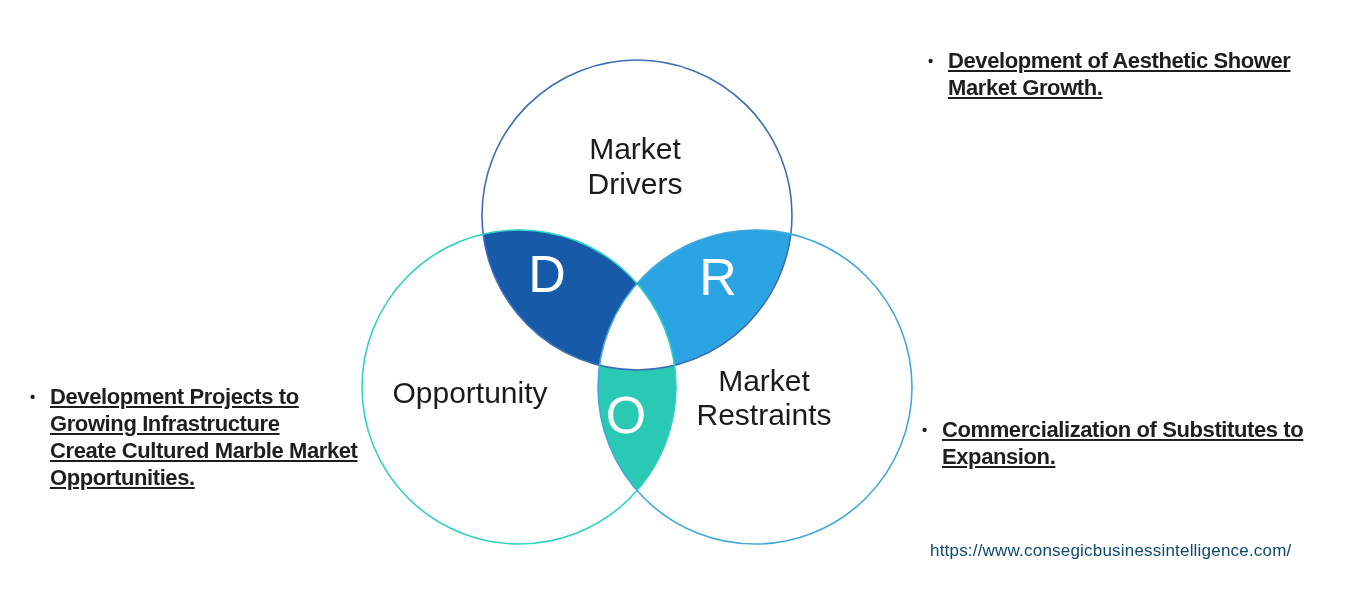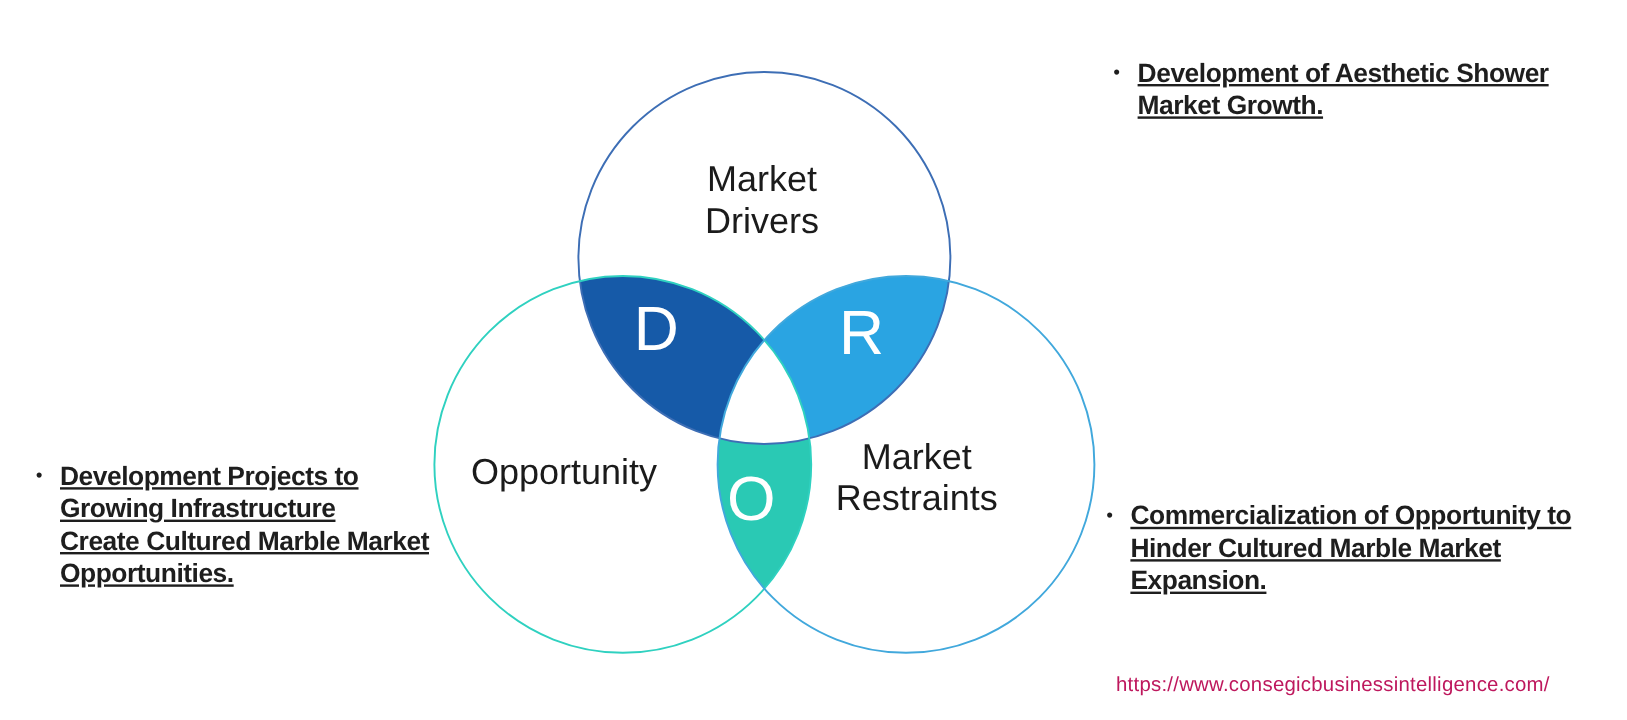--- a/index.html
+++ b/index.html
@@ -46,25 +46,25 @@
     font-size: 15px;
     line-height: 27px;
   }
   .bullet-block .lines div {
     white-space: nowrap;
     text-decoration: underline;
   }
   .source-url {
     position: absolute;
     left: 930px;
-    top: 561px;
+    top: 541px;
     font-size: 17px;
     font-weight: 400;
     letter-spacing: 0.2px;
-    color: #be185d;
+    color: #0c4a6e;
     white-space: nowrap;
   }
   .bullet-left   { left: 30px;  top: 383px; }
   .bullet-rtop   { left: 928px; top: 47px;  }
   .bullet-rbot   { left: 922px; top: 416px; }
 </style>
 </head>
 <body>
 
 <div class="stage">
@@ -131,21 +131,20 @@
       <div>Development Projects to</div>
       <div>Growing Infrastructure</div>
       <div>Create Cultured Marble Market</div>
       <div>Opportunities.</div>
     </div>
   </div>
 
   <div class="bullet-block bullet-rbot">
     <span class="marker">•</span>
     <div class="lines">
-      <div>Commercialization of Opportunity to</div>
-      <div>Hinder Cultured Marble Market</div>
+      <div>Commercialization of Substitutes to</div>
       <div>Expansion.</div>
     </div>
   </div>
 
   <div class="source-url">https://www.consegicbusinessintelligence.com/</div>
 
 </div>
 
 </body></html>

